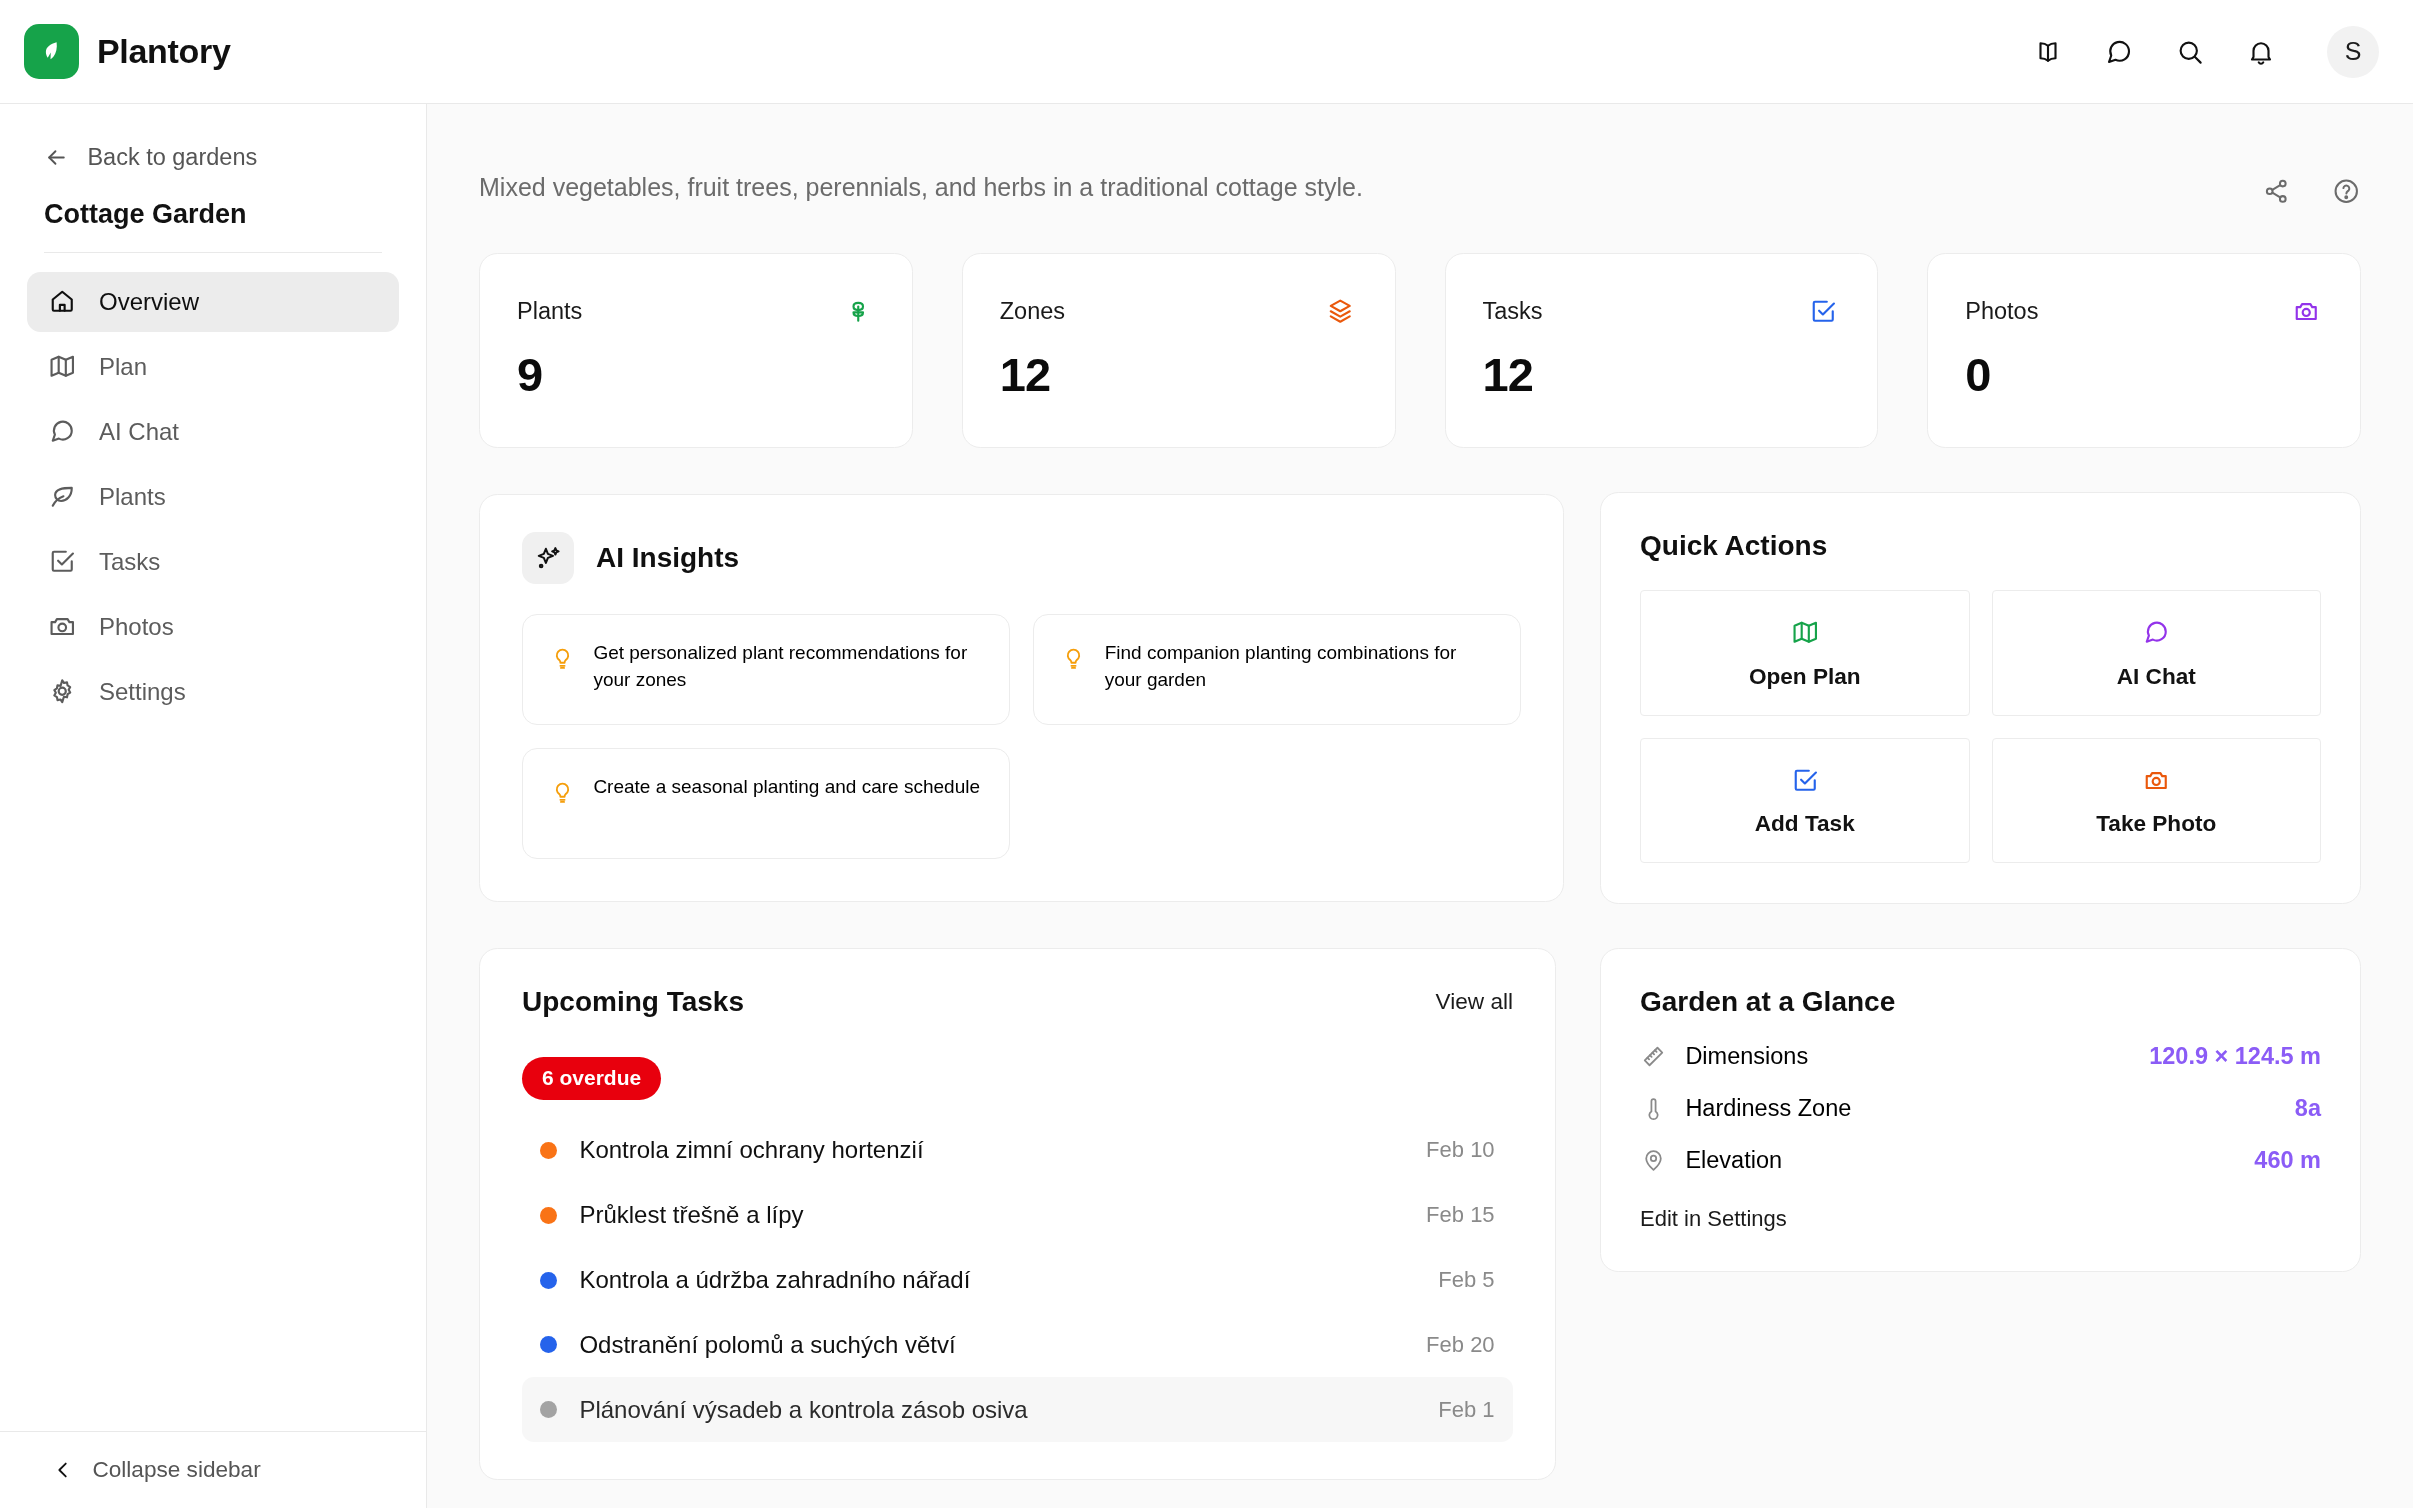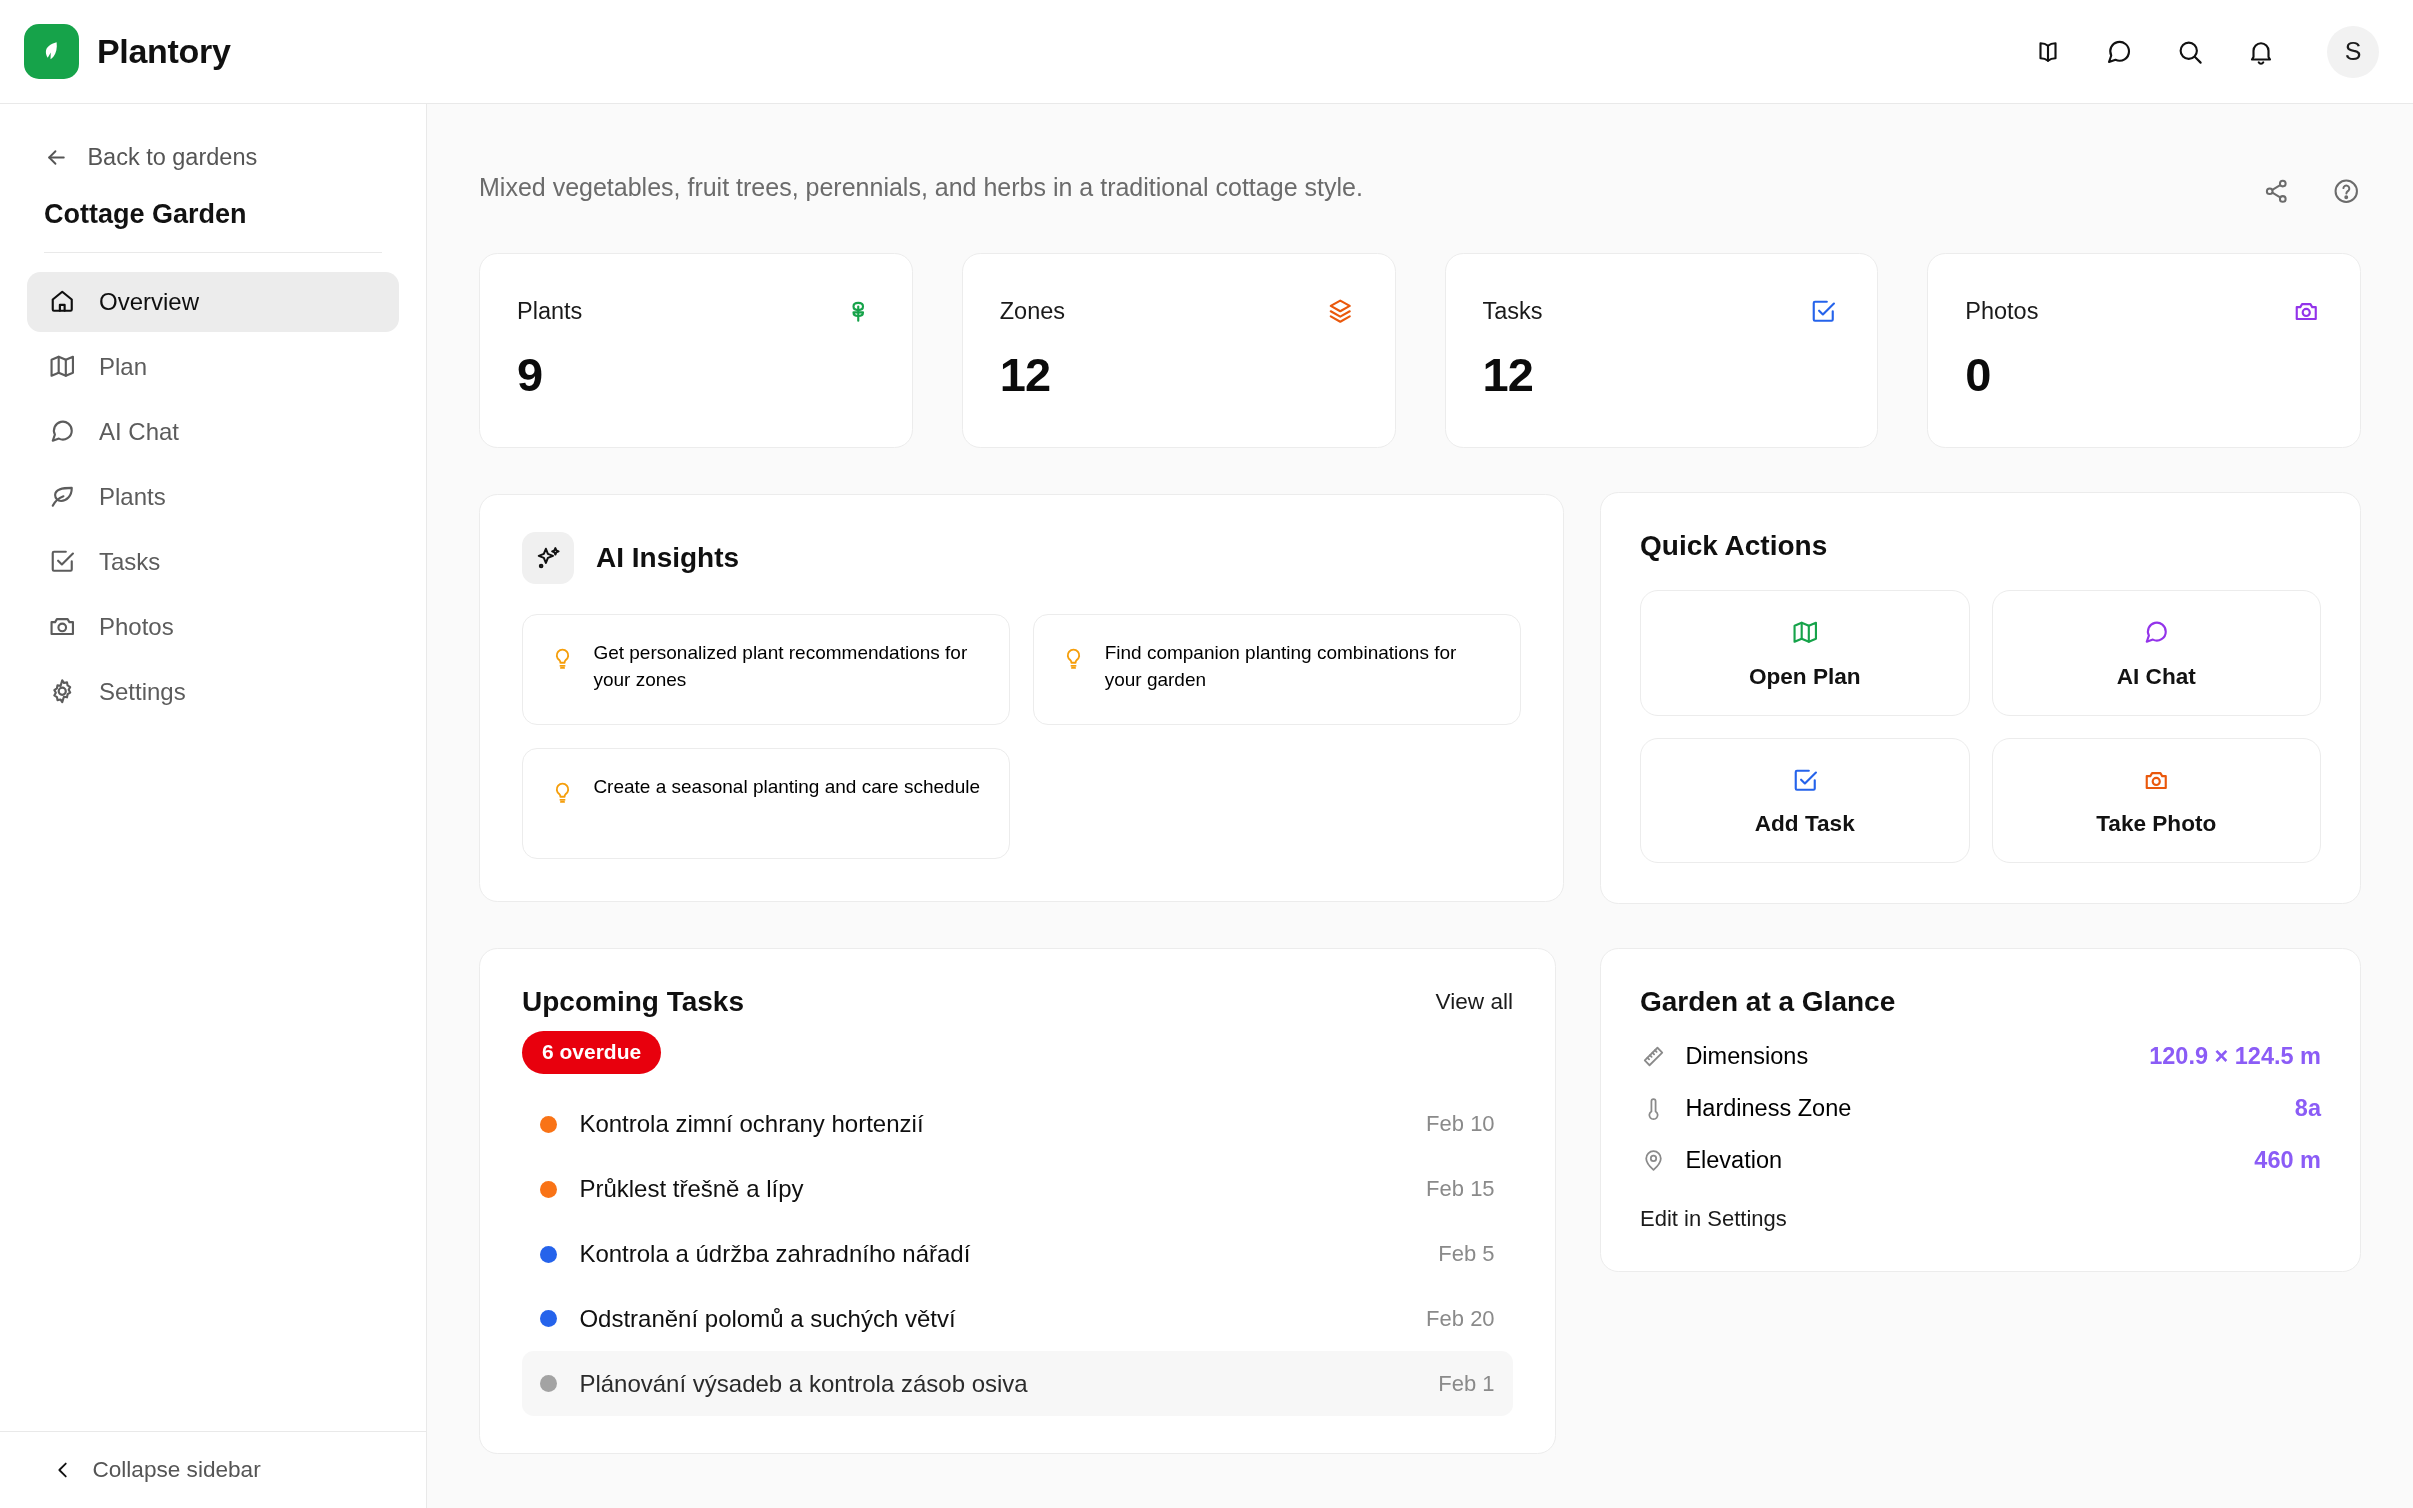--- a/index.html
+++ b/index.html
@@ -126,36 +126,36 @@
     display: flex; gap: 18.4px; align-items: flex-start;
     cursor: pointer; min-height: 111px;
   }
   .bulb { flex: 0 0 25px; padding-top: 5px; }
   .ai-chip-text { font-size: 19px; line-height: 1.42; color: #000000; }
 
   .qa-card { flex: 0 0 761px; padding: 37px 39px 40px 39px; }
   .qa-title { font-size: 28px; font-weight: 700; color: #101010; }
   .qa-grid { display: grid; grid-template-columns: 1fr 1fr; gap: 22px; margin-top: 28.5px; }
   .qa-btn {
-    border: 0.8px solid #ececec; border-radius: 18px;
+    border: 0.8px solid #ececec; border-radius: 4px;
     background: #ffffff; cursor: pointer;
     padding: 27px 8.4px 25px 8.4px;
     display: flex; flex-direction: column; align-items: center; gap: 17px;
     min-height: 114px;
   }
   .qa-label { font-size: 22.6px; font-weight: 700; color: #121212; }
 
   
   .row3 { display: flex; gap: 44px; margin-top: 44px; align-items: flex-start; }
   .tasks-card { flex: 1 1 0; padding: 37px 42px 37px 42px; }
   .tasks-head { display: flex; align-items: center; justify-content: space-between; }
   .tasks-title { font-size: 28px; font-weight: 700; color: #101010; }
   .view-all { font-size: 22.6px; color: #1b1b1b; cursor: pointer; }
   .overdue {
-    display: inline-block; margin-top: 13px;
+    display: inline-block; margin-top: 39px;
     background: #e8000d; color: #ffffff;
     font-size: 21px; font-weight: 700;
     padding: 9.2px 20px; border-radius: 837px;
   }
   .task-list { margin-top: 18.4px; }
   .task-row {
     display: flex; align-items: center; gap: 22px;
     padding: 18.4px 18.4px; border-radius: 11.7px; cursor: pointer;
   }
   .task-row.dim { background: #f7f7f7; }

